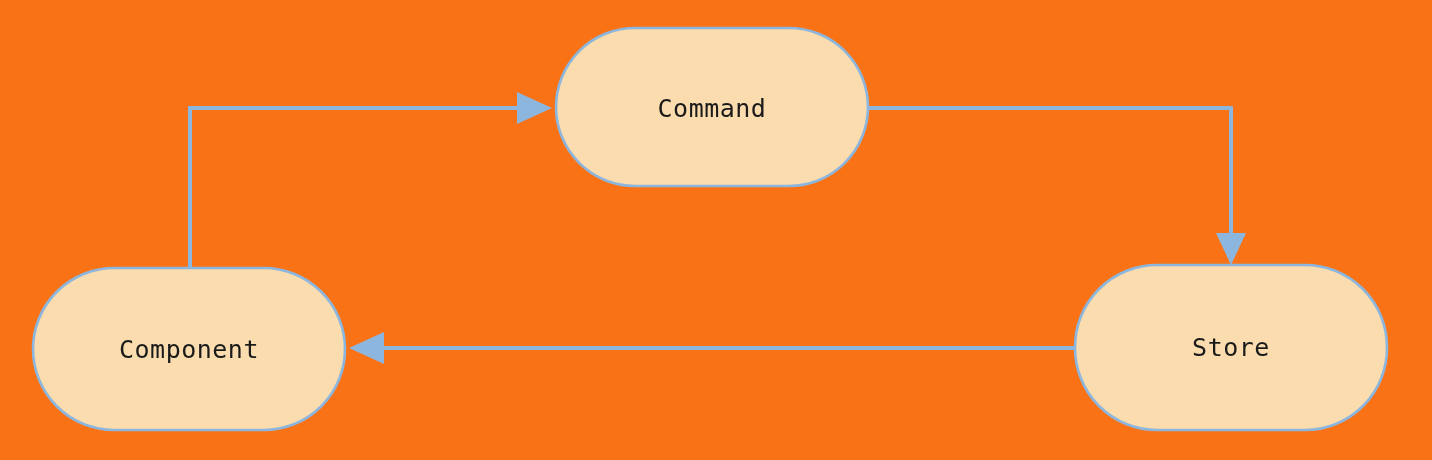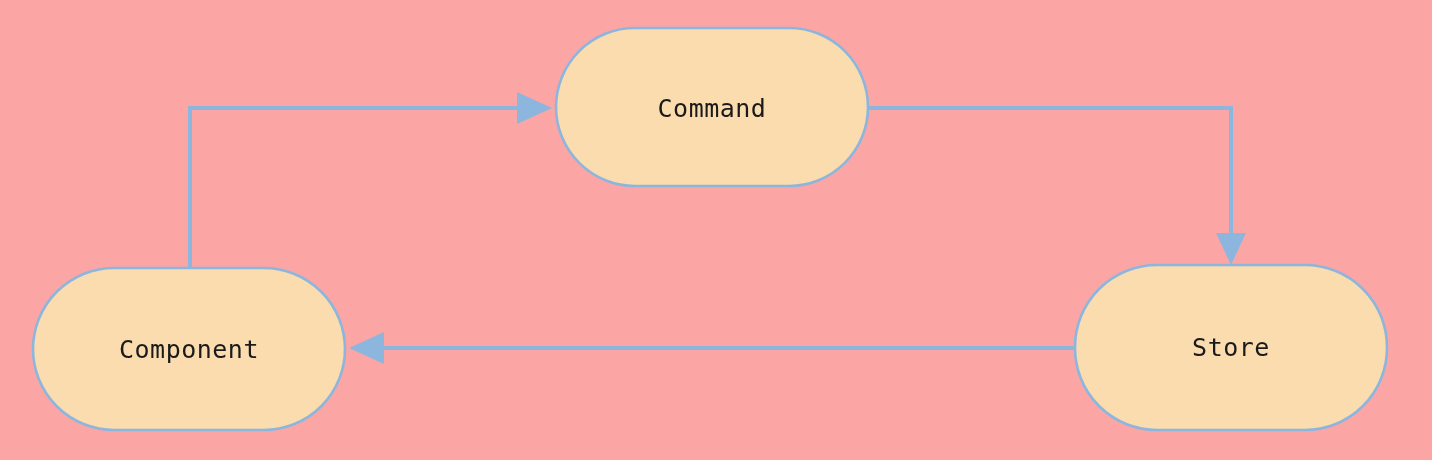--- a/index.html
+++ b/index.html
@@ -8,21 +8,21 @@
     padding: 0;
     background: #ffffff;
   }
   body {
     font-family: "Liberation Sans", sans-serif;
   }
   #canvas {
     position: relative;
     width: 1432px;
     height: 460px;
-    background: #fca5a5;
+    background: #f97316;
     overflow: hidden;
   }
   #diagram-svg {
     position: absolute;
     top: 0;
     left: 0;
     width: 1432px;
     height: 460px;
     display: block;
   }

